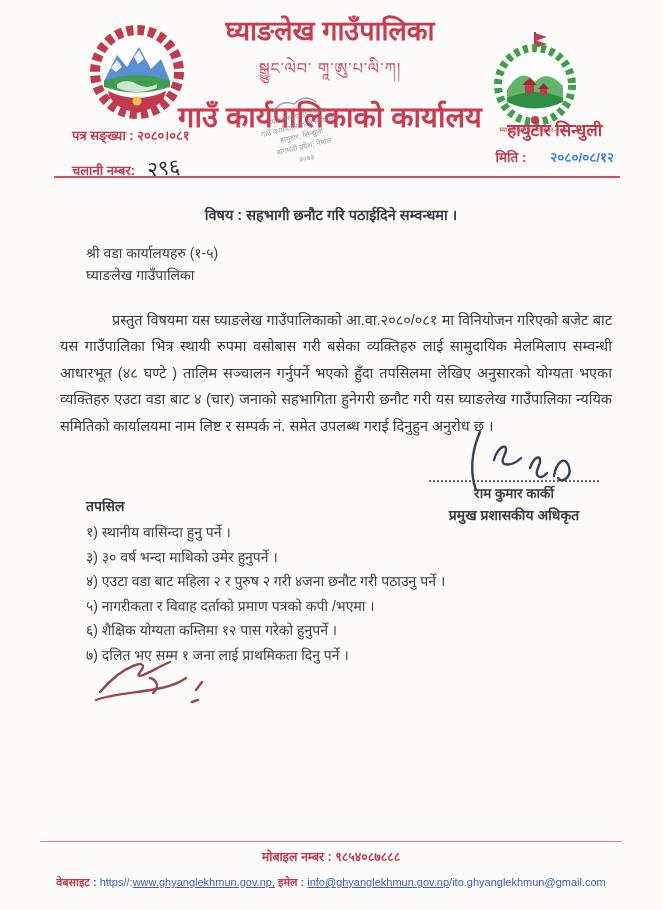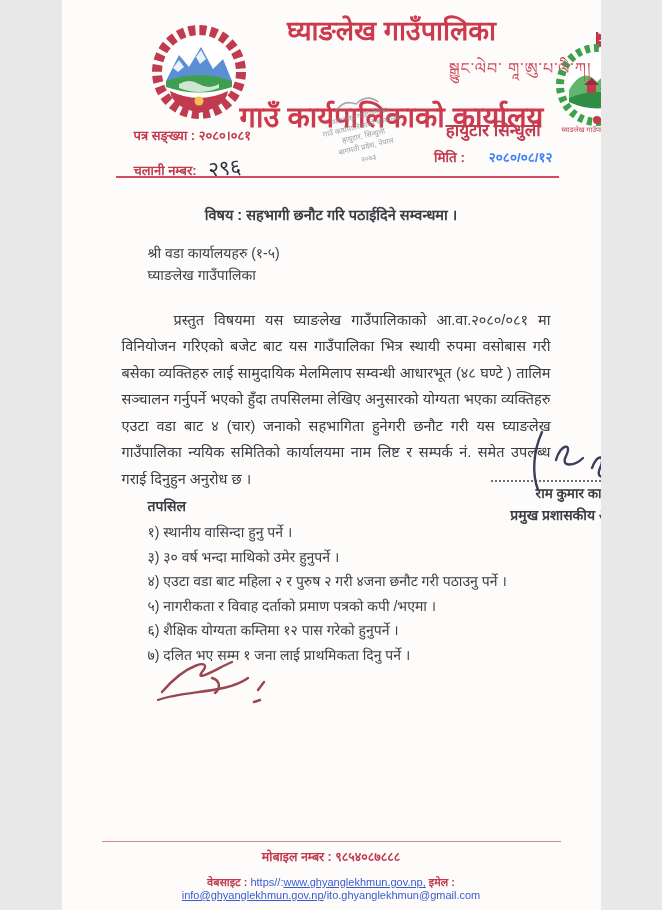--- a/index.html
+++ b/index.html
@@ -1,28 +1,28 @@
 <!DOCTYPE html>
 <html><head>
 <meta charset="utf-8">
 <style>
   html,body{margin:0;padding:0;background:#e8e8e8;}
   .paper{
-    position:relative;width:539px;height:910px;margin:0 auto;
+    position:relative;width:662px;height:910px;margin:0 auto;
     background:#fdfcfa;overflow:hidden;
     font-family:"Liberation Sans","DejaVu Sans",sans-serif;
     color:#34383f;
     text-decoration:underline;
   }
   
   .emblem-left{position:absolute;left:86px;top:24px;width:102px;height:100px;}
   .emblem-right{position:absolute;left:485px;top:28px;width:100px;height:112px;}
   .head-center{position:absolute;left:130px;top:16px;width:400px;text-align:center;}
   .title-main{font-size:27px;font-weight:700;color:#cd3a4e;line-height:1.15;}
-  .title-tibetan{font-size:16px;color:#d04a5c;margin-top:4px;letter-spacing:1px;text-align:right;}
+  .title-tibetan{font-size:16px;color:#d04a5c;margin-top:4px;letter-spacing:1px;}
   .title-office{font-size:29px;font-weight:700;color:#cd3a4e;margin-top:6px;line-height:1.1;}
   
   .stamp{
     position:absolute;left:243px;top:94px;width:120px;height:96px;
     transform:rotate(-13deg);color:#85878f;opacity:.8;text-align:center;
     font-size:7.5px;line-height:1.35;pointer-events:none;
   }
   .stamp .s-line{white-space:nowrap;}
   .stamp .s-year{margin-top:2px;}
   

